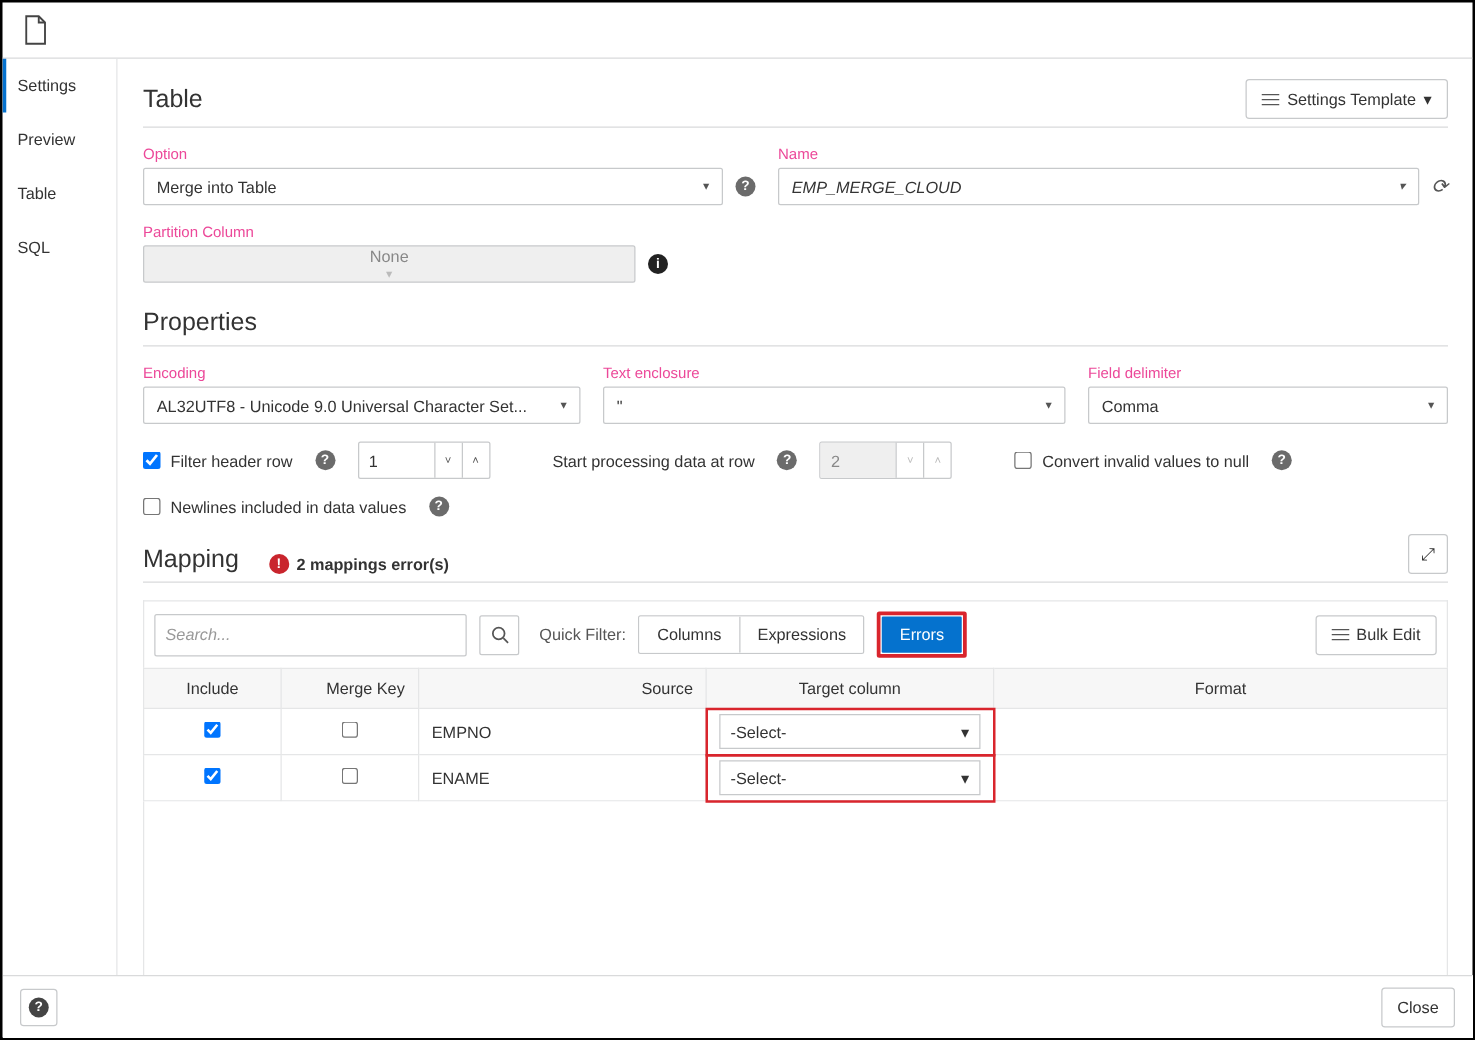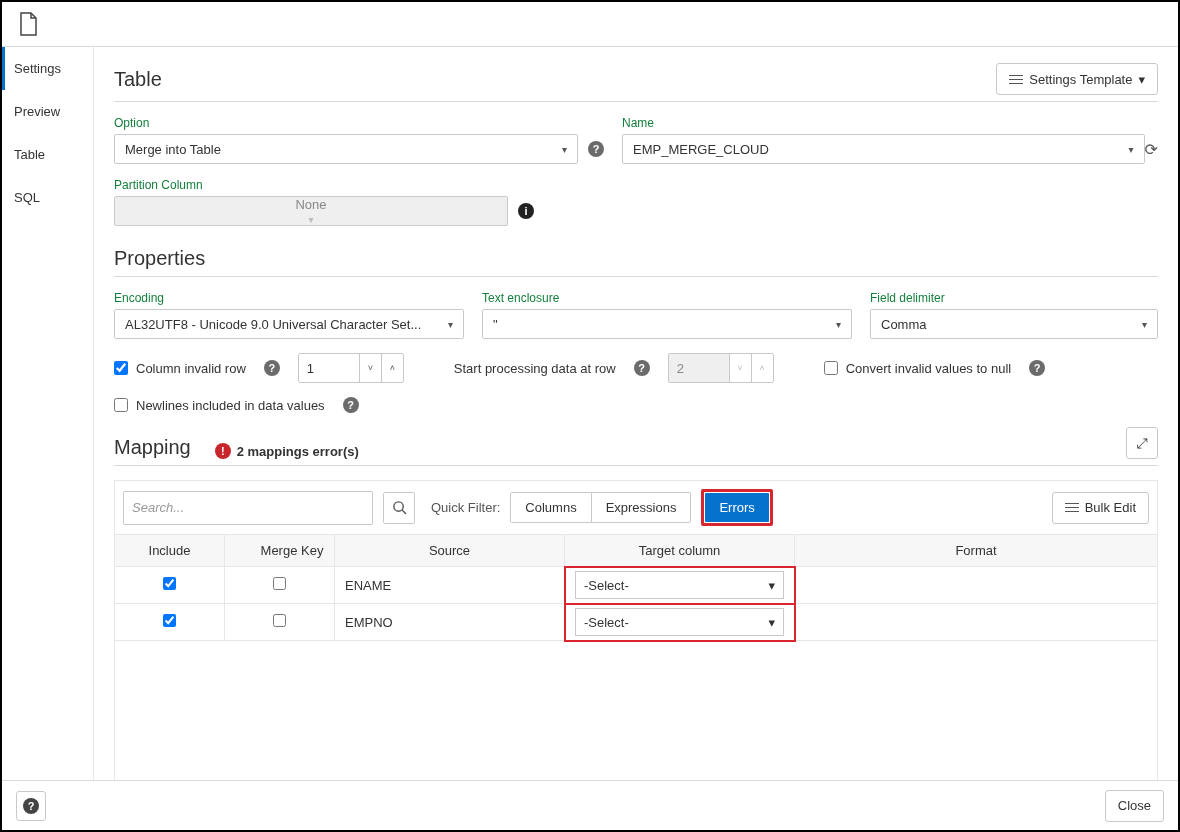--- a/index.html
+++ b/index.html
@@ -46,21 +46,21 @@
     display: inline-flex; align-items: center; gap: 6px;
     background: #fff; border: 1px solid #c7c9cb;
     border-radius: 3px;
     padding: 6px 12px;
     font-size: 13px; color: #333;
     cursor: pointer;
     height: 32px;
   }
   .form-row { display: flex; gap: 18px; margin-bottom: 14px; align-items:flex-start; }
   .field { display: flex; flex-direction: column; gap: 4px; }
-  .field-label { font-size: 12px; color: #15803d; }
+  .field-label { font-size: 12px; color: #ec4899; }
   .select, .input {
     display: flex; align-items: center; justify-content: space-between;
     border: 1px solid #c7c9cb;
     border-radius: 2px;
     padding: 0 10px;
     height: 30px;
     font-size: 13px;
     background: #fff;
     cursor: pointer;
   }
@@ -209,21 +209,21 @@
         <div style="display:flex; gap:10px; align-items:center;">
           <div class="select" style="flex:1;">
             <span>Merge into Table</span>
               <span class="caret">▾</span>
           </div>
           <span class="help">?</span>
         </div>
       </div>
       <div class="field" style="flex:1;">
         <span class="field-label">Name</span>
-        <div style="display:flex; align-items:center;">
+        <div style="display:flex; gap:10px; align-items:center;font-style:italic;">
           <div class="select" style="flex:1;">
             <span>EMP_MERGE_CLOUD</span>
               <span class="caret">▾</span>
           </div>
           <span style="cursor:pointer; font-size:16px; color:#555;">⟳</span>
         </div>
       </div>
     </div>
 
     <div class="form-row">
@@ -263,21 +263,21 @@
         <div class="select">
           <span>Comma</span>
             <span class="caret">▾</span>
         </div>
       </div>
     </div>
 
     <div class="form-row" style="align-items:center;">
       <label class="checkbox-row">
         <input type="checkbox" checked="" style="">
-        <span>Column invalid row</span>
+        <span>Filter header row</span>
       </label>
       <span class="help">?</span>
       <div class="spinner">
         <div class="spin-val">1</div>
         <div class="spin-btn">˅</div>
         <div class="spin-btn">˄</div>
       </div>
 
       <div style="width:14px;"></div>
       <span>Start processing data at row</span>
@@ -333,50 +333,50 @@
         <span class="slider-icon"></span>
         <span>Bulk Edit</span>
       </button>
     </div>
 
     <table class="map">
       <thead>
         <tr>
           <th style="width:110px;">Include</th>
           <th style="width:110px;padding-left:35px;">Merge Key</th>
-          <th style="width:230px;">Source</th>
+          <th style="width:230px;text-align:right;">Source</th>
           <th style="width:230px;">Target column</th>
           <th>Format</th>
         </tr>
       </thead>
       <tbody>
+        <tr>
+          <td class="center"><input type="checkbox" checked="" style=""></td>
+          <td class="center"><input type="checkbox" style=""></td>
+          <td>EMPNO</td>
+          <td class="tc-hl">
+            <div class="tc-select">
+              <span>-Select-</span>
+                <span class="caret">▾</span>
+            </div>
+          </td>
+          <td></td>
+        </tr>
         <tr>
           <td class="center"><input type="checkbox" checked="" style=""></td>
           <td class="center"><input type="checkbox" style=""></td>
           <td>ENAME</td>
           <td class="tc-hl">
             <div class="tc-select">
               <span>-Select-</span>
                 <span class="caret">▾</span>
             </div>
           </td>
           <td></td>
         </tr>
-        <tr>
-          <td class="center"><input type="checkbox" checked="" style=""></td>
-          <td class="center"><input type="checkbox" style=""></td>
-          <td>EMPNO</td>
-          <td class="tc-hl">
-            <div class="tc-select">
-              <span>-Select-</span>
-                <span class="caret">▾</span>
-            </div>
-          </td>
-          <td></td>
-        </tr>
       </tbody>
     </table>
     <div class="map-scroll"></div>
 
   </div>
 </div>
 
 <div class="footer">
   <div class="help-foot">
     <span class="help" style="background:#444;">?</span>

